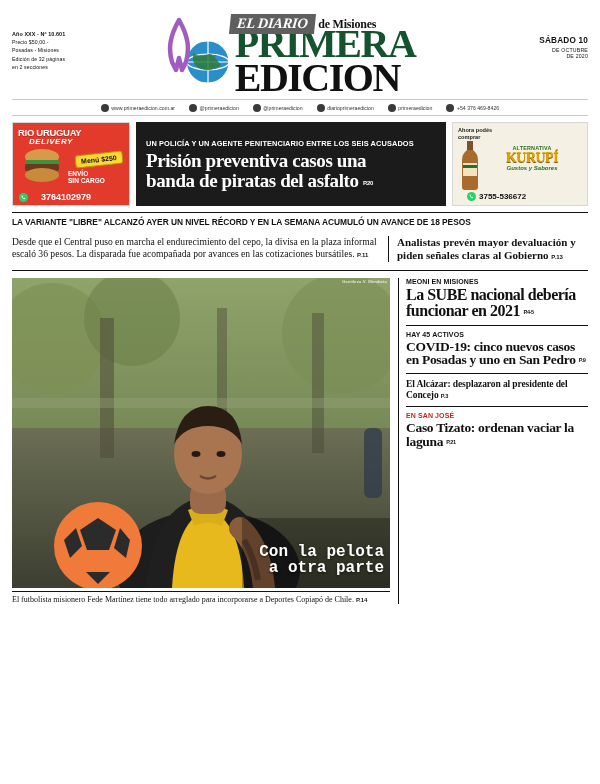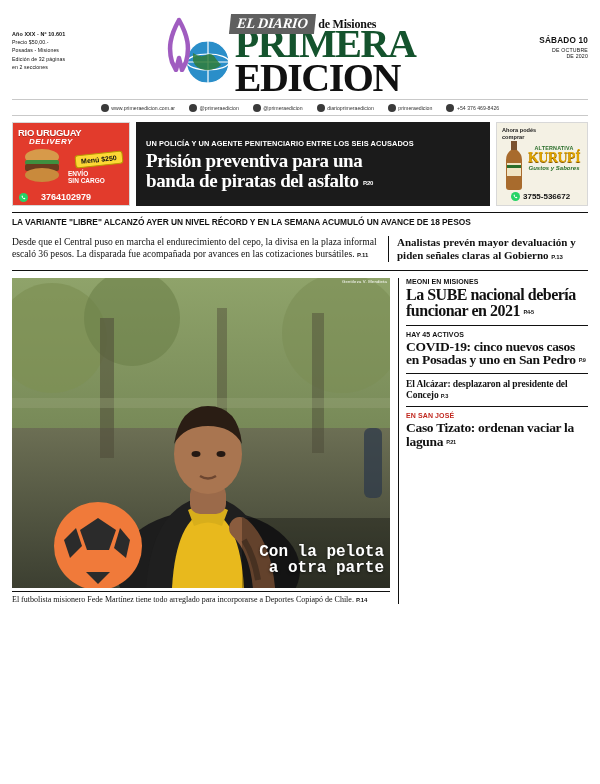--- a/index.html
+++ b/index.html
@@ -213,21 +213,21 @@
     letter-spacing: -0.4px;
   }
   .teaser-head .pg {
     font-family: "Liberation Sans", sans-serif;
     font-size: 6px;
     vertical-align: middle;
     font-weight: bold;
   }
 
   .ad-right {
-    width: 92px;
+    width: 136px;
     flex: none;
     background: #f4f1e4;
     border: 1px solid #d8d8d8;
     position: relative;
     overflow: hidden;
   }
   .ad-right .ahora {
     position: absolute; left: 5px; top: 4px;
     font-size: 5.6px; color: #1a1a1a; line-height: 1.2; font-weight: bold;
   }
@@ -478,21 +478,21 @@
           <circle cx="4.5" cy="4.5" r="4.5" fill="#25D366"></circle>
           <path d="M3 2.6c.6-.3 1 .9 1 .9l-.5.5c.3.7.8 1.1 1.4 1.3l.5-.5s1.1.4.9 1c-.2.5-1 .6-1.6.3C3.9 5.6 3 4.6 2.7 3.7c-.2-.5 0-.9.3-1.1z" fill="#fff"></path>
         </svg>
         <span>3764102979</span>
       </div>
     </div>
 
     <div class="teaser-mid">
       <div class="teaser-kicker">UN POLICÍA Y UN AGENTE PENITENCIARIO ENTRE LOS SEIS ACUSADOS</div>
       <div class="teaser-head">
-        <span>Prisión preventiva para una</span><br>
+        <span>Prisión preventiva casos una</span><br>
         <span>banda de piratas del asfalto</span>
         <span class="pg">P.20</span>
       </div>
     </div>
 
     <div class="ad-right">
       <div class="ahora">Ahora podés<br>comprar</div>
       <svg class="bottle" viewBox="0 0 26 52">
         <rect x="10" y="2" width="6" height="9" fill="#7a5230"></rect>
         <path d="M10 11 q-5 4 -5 10 v27 a3 3 0 0 0 3 3 h10 a3 3 0 0 0 3-3 v-27 q0-6 -5-10 z" fill="#a86b2d"></path>

